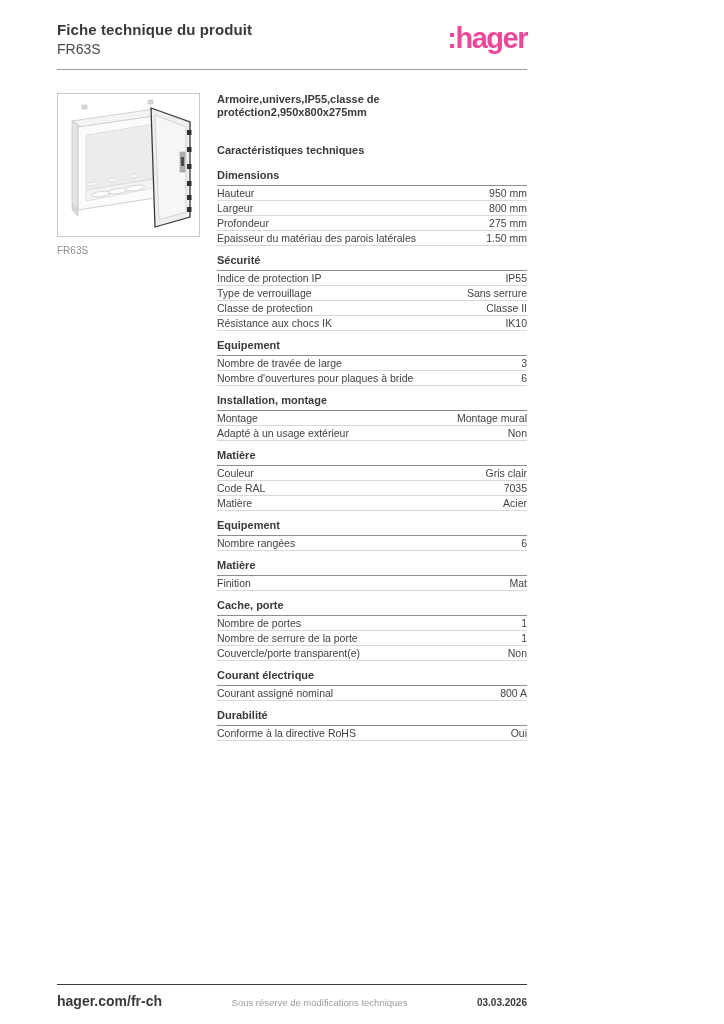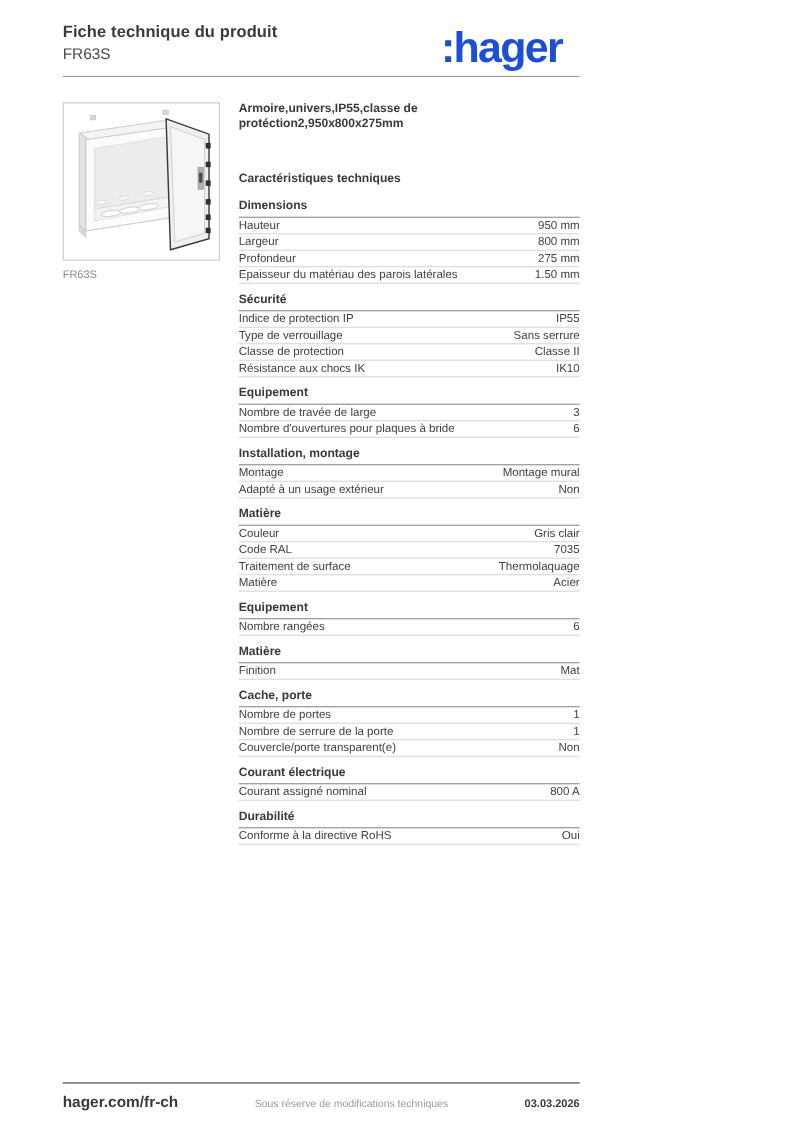--- a/index.html
+++ b/index.html
@@ -10,34 +10,34 @@
     overflow:hidden;
   }
   
   .page-header {
     position:relative; margin:0 57px; height:70px;
     border-bottom:1px solid #9b9b9b;
   }
   .doc-title { padding-top:21px; font-size:15px; font-weight:bold; color:#3a3a3a; letter-spacing:.1px; }
   .doc-subtitle { margin-top:3px; font-size:14px; color:#4a4a4a; }
   .brand-logo {
-    position:absolute; right:16px; top:22px;
-    font-size:39px; font-weight:bold; letter-spacing:-1.5px;
-    color:#1d4ed8;
+    position:absolute; right:0; top:22px;
+    font-size:29px; font-weight:bold; letter-spacing:-1.5px;
+    color:#ec4899;
   }
   
   .main { display:flex; margin:23px 57px 0 57px; }
   .figure-col { width:143px; margin-right:17px; flex:none; }
   .figure-frame {
     width:143px; height:144px; border:1px solid #c9c9c9; background:#ffffff;
   }
   .figure-caption { margin-top:8px; font-size:10px; color:#8c8c8c; }
   .specs-col { flex:1; min-width:0; }
   .product-title { font-size:11px; font-weight:bold; color:#3a3a3a; line-height:13px; }
-  .characteristics-heading { margin-top:37px; font-size:11px; font-weight:bold; color:#3a3a3a; }
+  .characteristics-heading { margin-top:25px; font-size:11px; font-weight:bold; color:#3a3a3a; }
   .sections { margin-top:13px; }
   
   .section { margin-bottom:8px; }
   .section-title {
     font-size:11px; font-weight:bold; color:#3a3a3a;
     line-height:13px; padding-bottom:3px;
     border-bottom:1px solid #8c8c8c;
   }
   .spec-row {
     display:flex; justify-content:space-between; align-items:flex-end;
@@ -181,24 +181,20 @@
             <h3 class="section-title">Matière</h3>
             <div class="spec-row">
               <span class="spec-label">Couleur</span>
               <span class="spec-value">Gris clair</span>
             </div>
             <div class="spec-row">
               <span class="spec-label">Code RAL</span>
               <span class="spec-value">7035</span>
             </div>
             <div class="spec-row">
-              <span class="spec-label">Traitement de surface</span>
-              <span class="spec-value">Thermolaquage</span>
-            </div>
-            <div class="spec-row">
               <span class="spec-label">Matière</span>
               <span class="spec-value">Acier</span>
             </div>
           </div>
           <div class="section">
             <h3 class="section-title">Equipement</h3>
             <div class="spec-row">
               <span class="spec-label">Nombre rangées</span>
               <span class="spec-value">6</span>
             </div>

